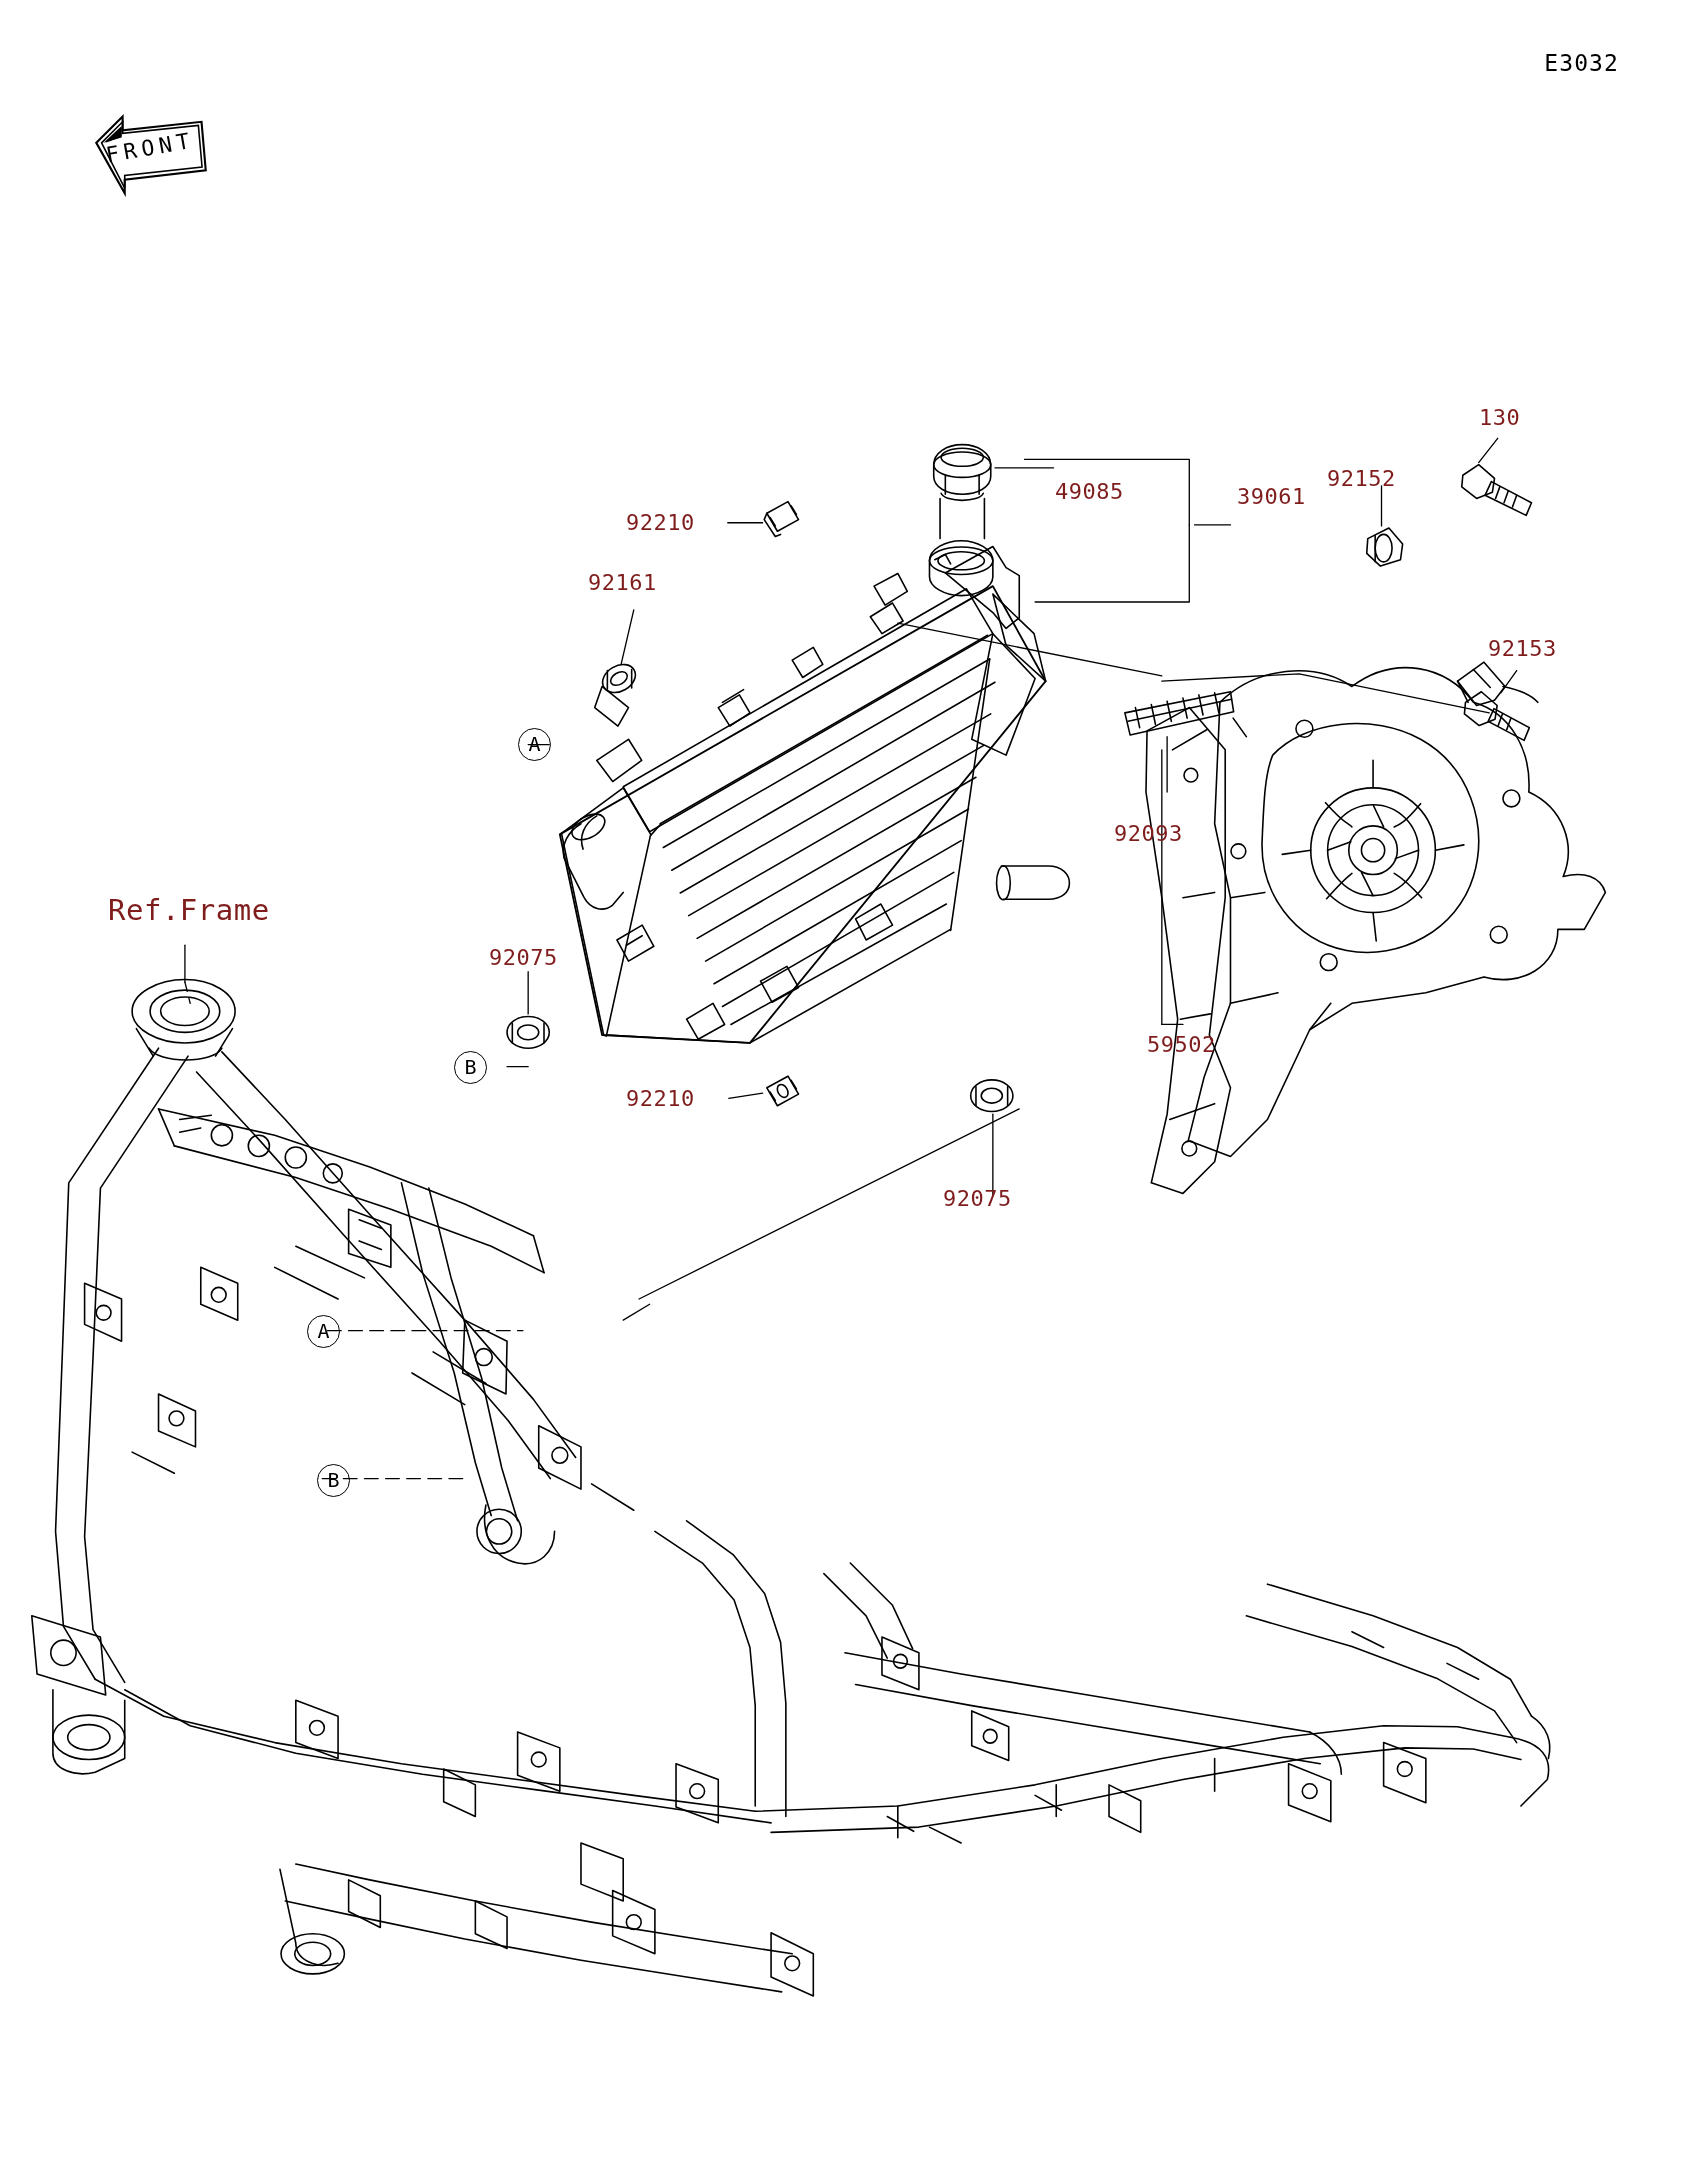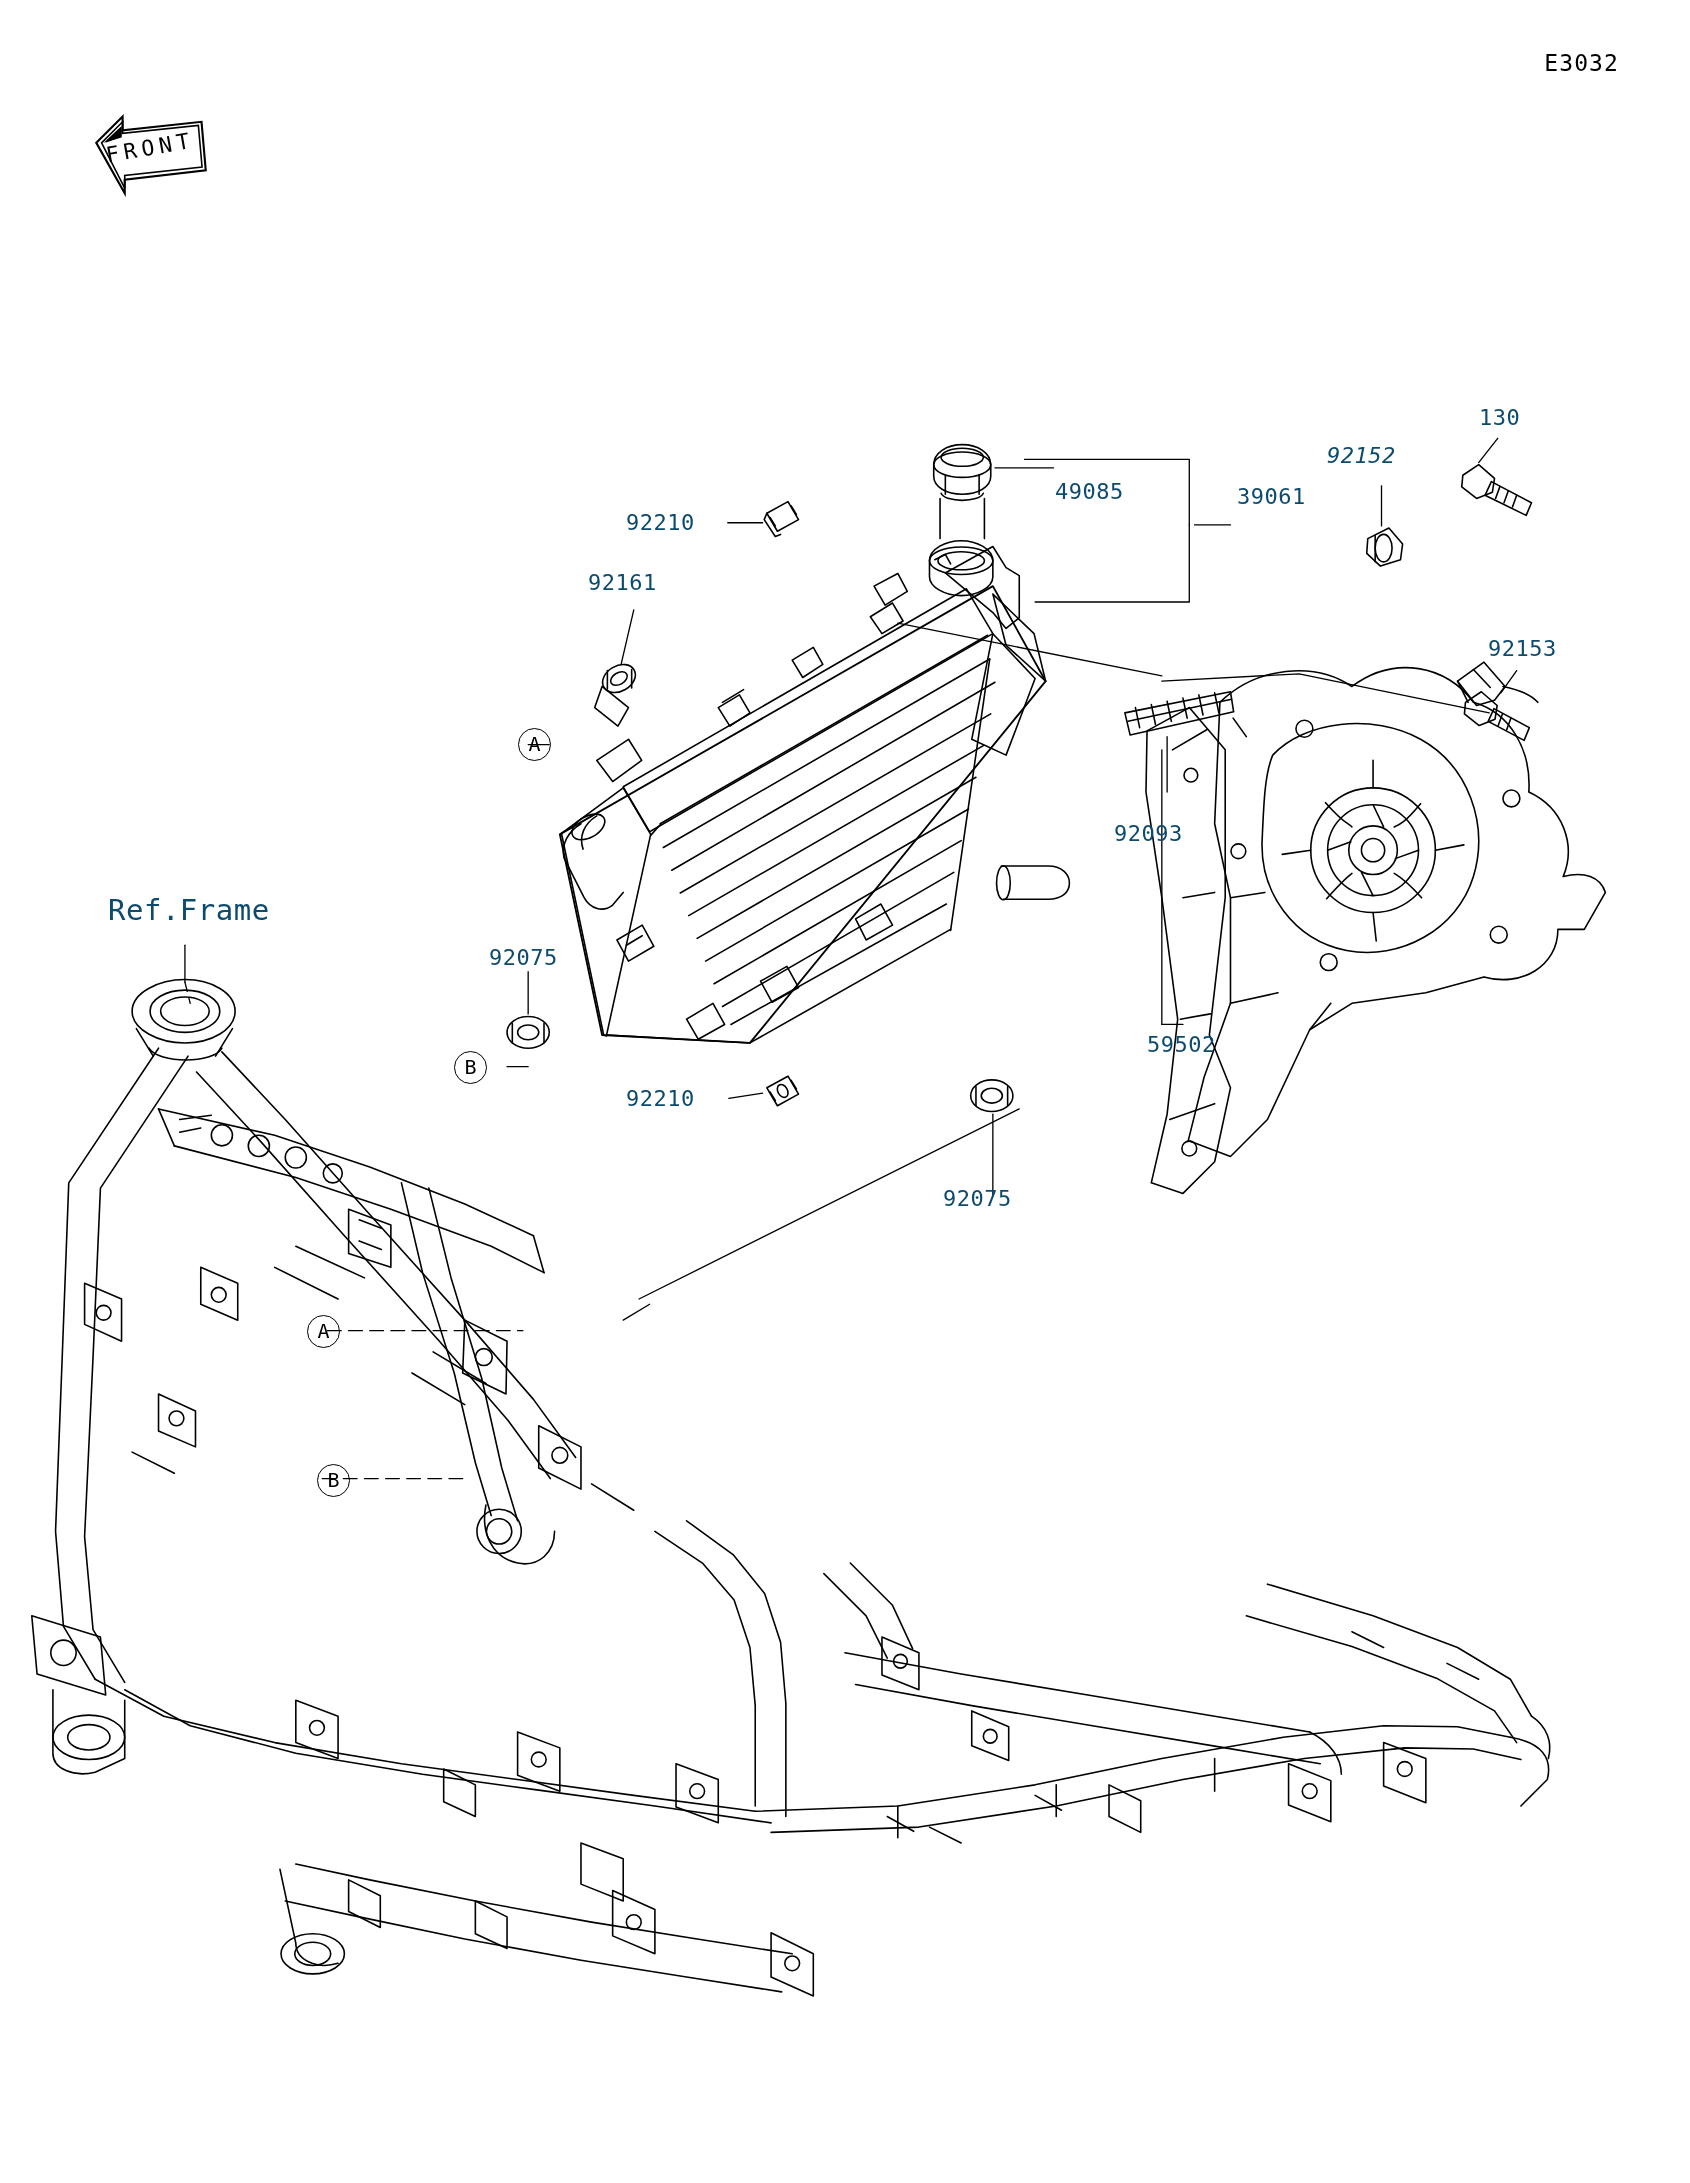--- a/index.html
+++ b/index.html
@@ -27,21 +27,21 @@
     width: 1690px;
     height: 2183px;
     pointer-events: none;
   }
   .lbl {
     position: absolute;
     font-family: "DejaVu Sans Mono", monospace;
     font-size: 22px;
     letter-spacing: 0.5px;
     white-space: nowrap;
-    color: #0c4a6e;
+    color: #7f1d1d;
   }
   .lbl.big { font-size: 29px; }
   .sheetcode {
     position: absolute;
     right: 71px;
     top: 50px;
     font-size: 23px;
     letter-spacing: 1.1px;
   }
   .callout-circle {
@@ -382,21 +382,21 @@
       <path d="M1760 3460 L1820 3490"></path>
       <path d="M2740 3150 L2800 3180 M2560 3090 L2620 3120"></path>
       <path d="M2480 3280 C2520 3300 2540 3330 2540 3360"></path>
       <path d="M2900 3250 C2930 3270 2940 3300 2932 3330"></path>
 
     </g>
   </svg>
 
   <div class="lbl" style="left:1055px; top:479px;">49085</div>
   <div class="lbl" style="left:1237px; top:484px;">39061</div>
-  <div class="lbl" style="left:1327px; top:443px;font-style:italic;">92152</div>
+  <div class="lbl" style="left:1327px; top:466px;">92152</div>
   <div class="lbl" style="left:1479px; top:405px;">130</div>
   <div class="lbl" style="left:1488px; top:636px;">92153</div>
   <div class="lbl" style="left:626px; top:510px;">92210</div>
   <div class="lbl" style="left:588px; top:570px;">92161</div>
   <div class="lbl" style="left:1114px; top:821px;">92093</div>
   <div class="lbl" style="left:1147px; top:1032px;">59502</div>
   <div class="lbl" style="left:489px; top:945px;">92075</div>
   <div class="lbl" style="left:626px; top:1086px;">92210</div>
   <div class="lbl" style="left:943px; top:1186px;">92075</div>
 

